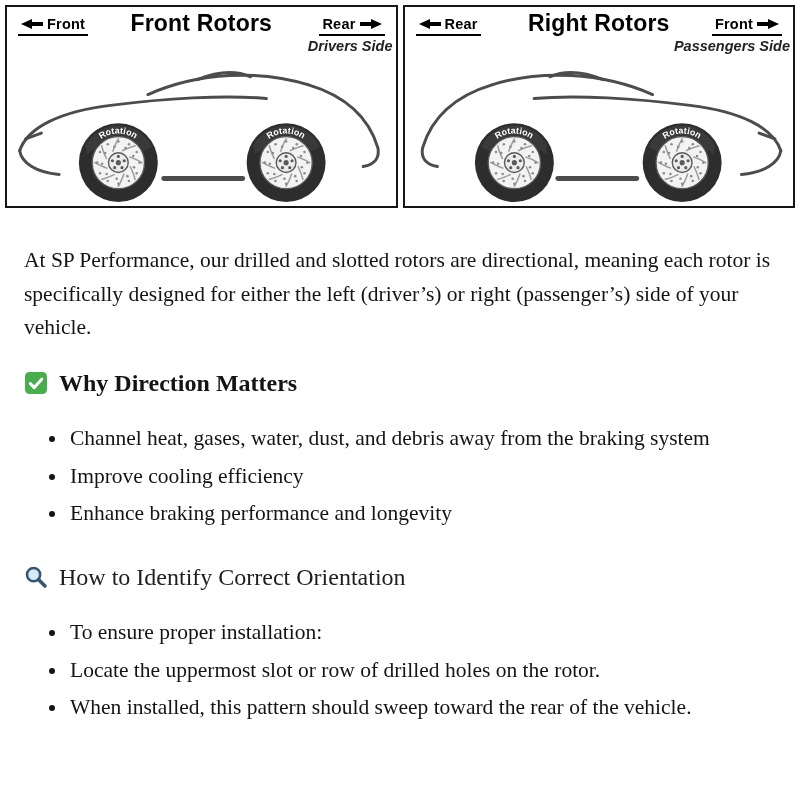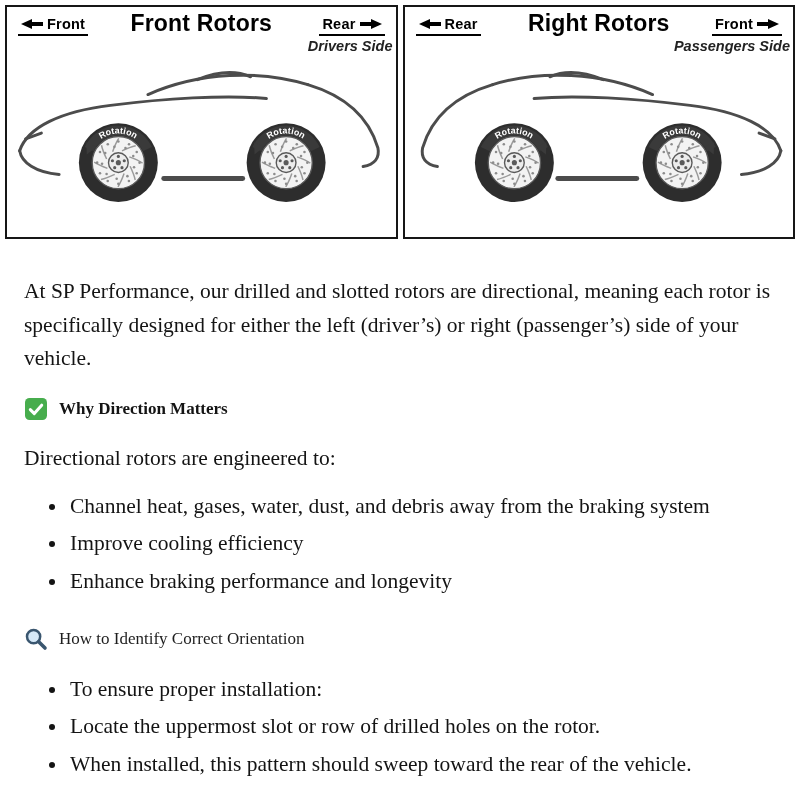--- a/index.html
+++ b/index.html
@@ -1,40 +1,40 @@
 <!DOCTYPE html>
 <html><head>
 <meta charset="utf-8">
 <style>
   *{box-sizing:border-box;margin:0;padding:0}
   html,body{width:800px;height:800px;overflow:hidden;background:#fff}
   body{font-family:"Liberation Serif",serif;color:#141414}
 
   
   .diagram{display:flex;gap:5px;margin:5px 5px 0}
-  .panel{flex:1;border:2.5px solid #161616;background:#fff;position:relative;padding:3px 3px 14px;height:234px}
+  .panel{flex:1;border:2.5px solid #161616;background:#fff;position:relative;padding:3px 3px 14px;height:203px}
   .panel-header{position:relative;height:50px}
   .dir-label{position:absolute;top:5px;display:inline-flex;align-items:center;gap:2px;
              border-bottom:2.5px solid #000;padding:1px 3px 2px}
   .dir-left{left:8px}
   .dir-right{right:8px}
   .dir-word{font:bold 14.5px "Liberation Sans",sans-serif;letter-spacing:.2px;color:#000}
   .tri-l{width:0;height:0;border-top:5px solid transparent;border-bottom:5px solid transparent;border-right:11px solid #000}
   .tri-r{width:0;height:0;border-top:5px solid transparent;border-bottom:5px solid transparent;border-left:11px solid #000}
   .bar{width:12px;height:3.5px;background:#000}
   .bar-l{margin-left:-3px;margin-right:2px}
   .bar-r{margin-right:-3px;margin-left:2px}
   .panel-title{text-align:center;font:bold 23px "Liberation Sans",sans-serif;letter-spacing:.2px;color:#000}
   .panel-sub{text-align:right;font:italic bold 14.5px "Liberation Sans",sans-serif;color:#222;margin-top:1px}
   .car-wrap{padding:0 2px}
 
   
   .content{padding:36px 24px 0;font-size:21.5px;line-height:1.56}
   .intro{max-width:748px;margin-bottom:14px}
-  .sec-head{display:flex;align-items:center;gap:11px;margin:20px 0 20px;font-size:17px}
+  .sec-head{display:flex;align-items:center;gap:11px;margin:20px 0 20px;font-size:24px}
   .sec-head .txt{font-weight:bold}
   .sec-head2{margin-top:28px}
   .sec-head2 .txt{font-weight:normal;color:#1e1e1e}
   .lead{margin:0 0 4px}
   ul{list-style:disc;padding-left:44px;margin:14px 0 6px}
   li{margin:4px 0;padding-left:2px;max-width:665px}
   .icon{display:inline-flex;width:24px;height:24px;flex:0 0 auto}
   .icon svg{width:100%;height:100%}
 </style>
 </head>
@@ -291,21 +291,20 @@
   <h2 class="sec-head">
     <span class="icon">
       <svg viewBox="0 0 24 24" aria-hidden="true">
         <rect x="1" y="1" width="22" height="22" rx="4.5" fill="#47ad4d"></rect>
         <path d="M6.3 12.6 L10.3 16.6 L17.7 8.2" stroke="#fff" stroke-width="3" fill="none" stroke-linecap="round" stroke-linejoin="round"></path>
       </svg>
     </span>
     <span class="txt">Why Direction Matters</span>
   </h2>
 
-  <p class="lead">Directional rotors are engineered to:</p>
 
   <ul>
     <li>Channel heat, gases, water, dust, and debris away from the braking system</li>
     <li>Improve cooling efficiency</li>
     <li>Enhance braking performance and longevity</li>
   </ul>
 
   <h2 class="sec-head sec-head2">
     <span class="icon">
       <svg viewBox="0 0 24 24" aria-hidden="true">

